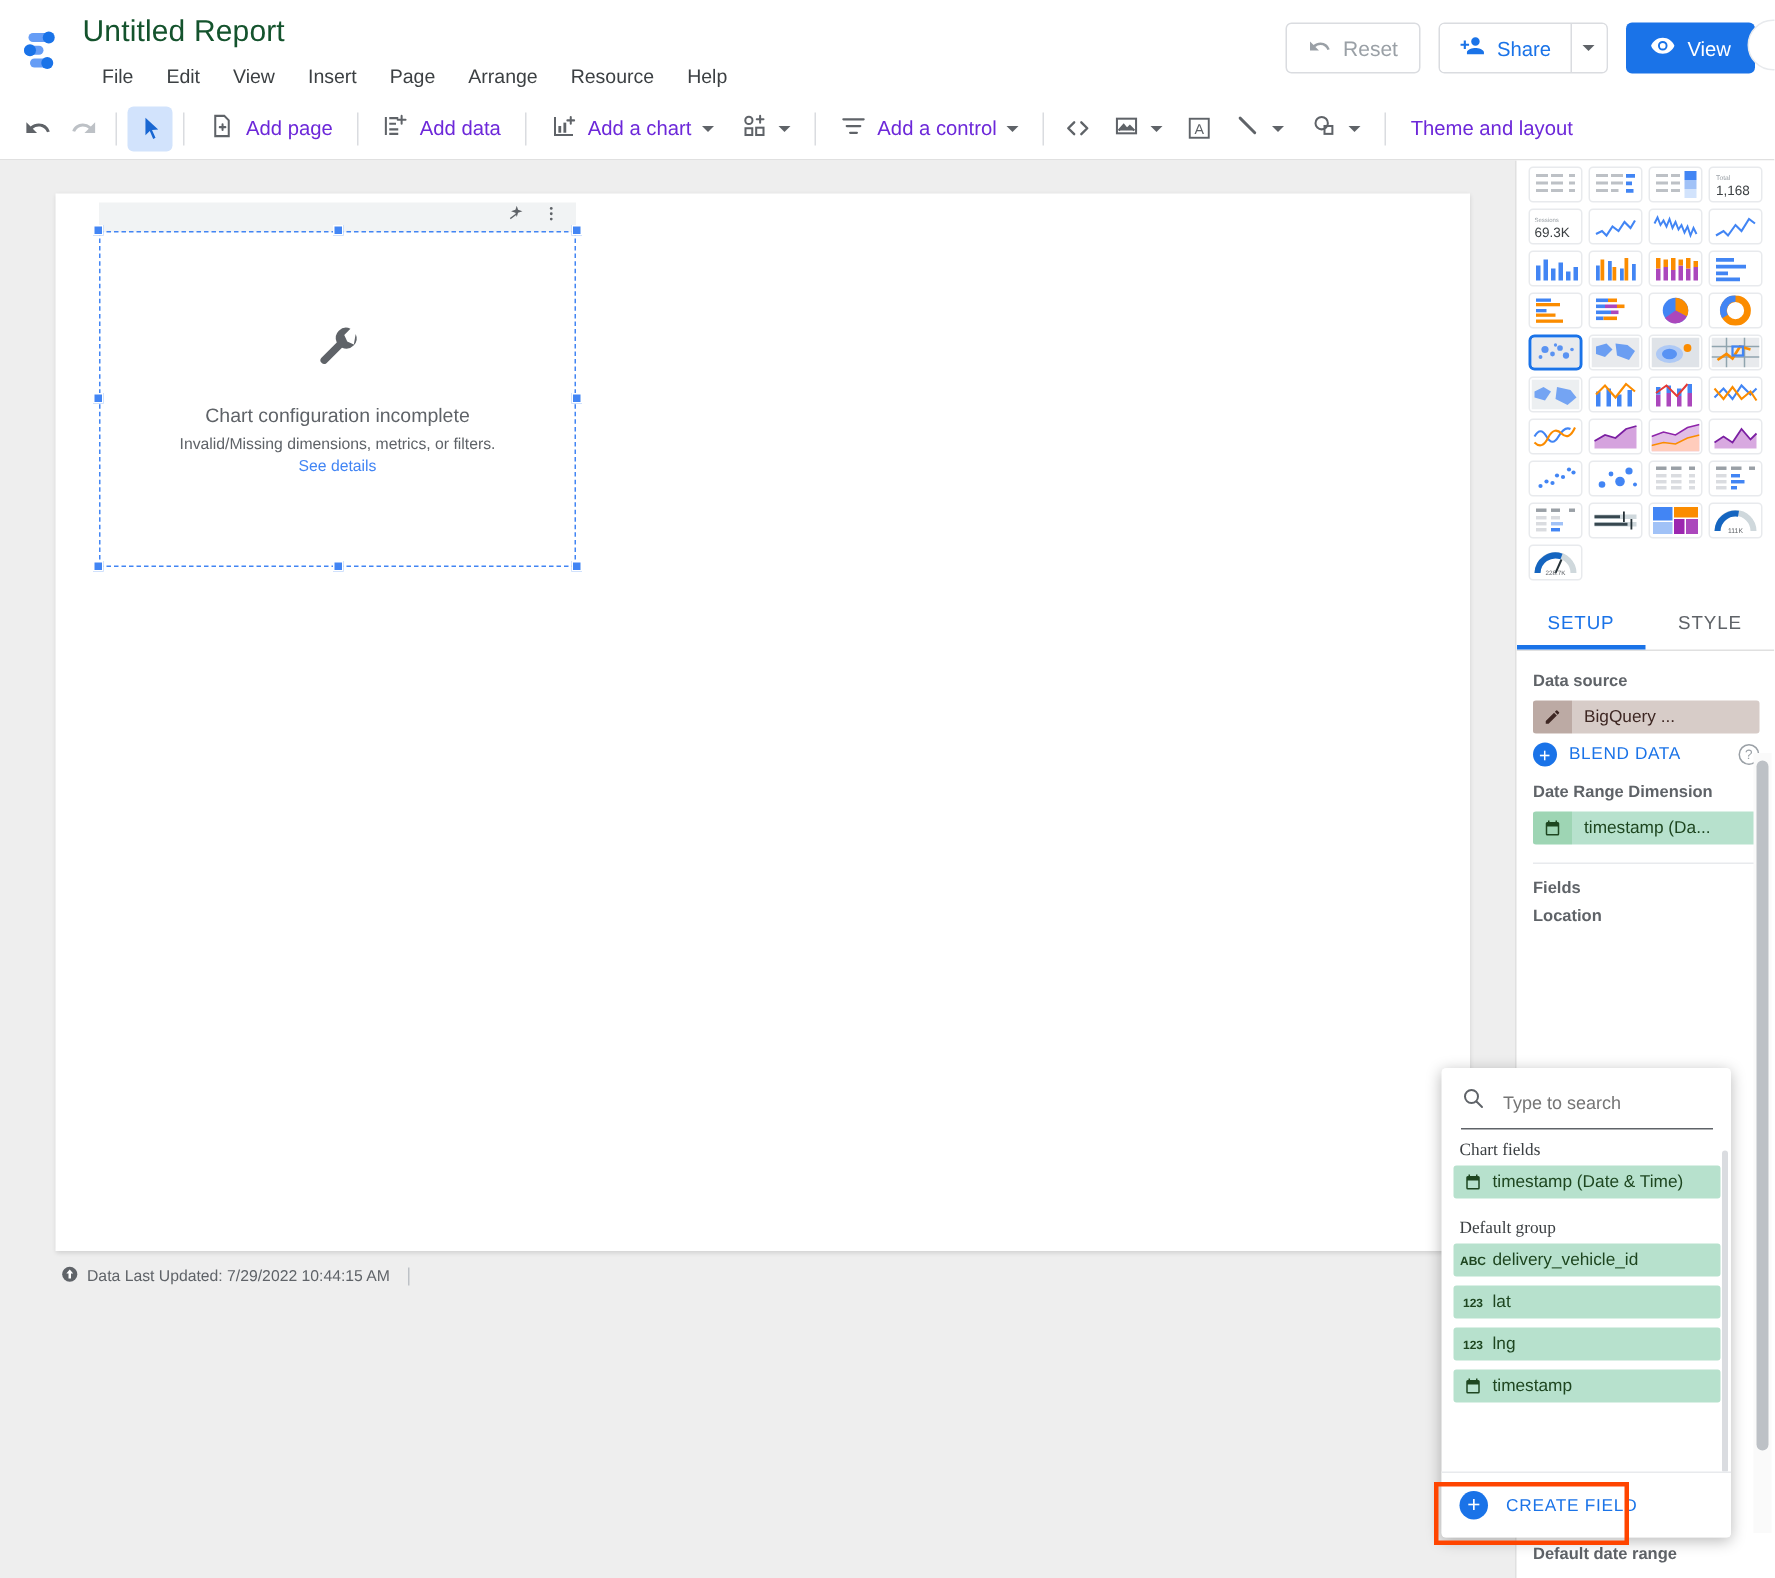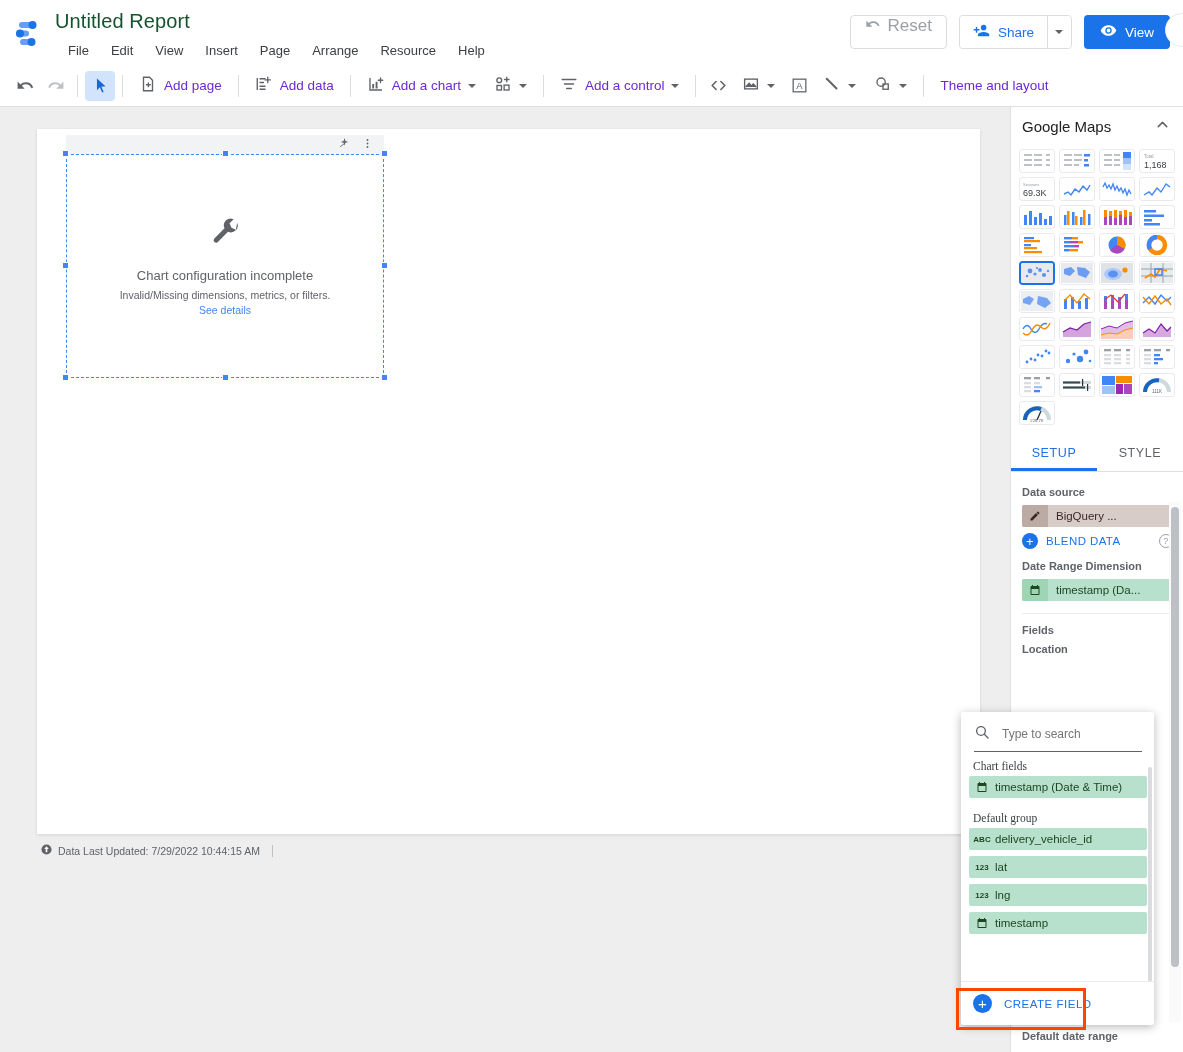--- a/index.html
+++ b/index.html
@@ -25,23 +25,23 @@
     font-weight: 400; white-space: nowrap;
   }
   .menubar { position: absolute; left: 57px; top: 41px; display: flex; gap: 0px; }
   .menu-item {
     font-size: 13px; color: #3c4043; padding: 2px 11px; cursor: pointer;
     border-radius: 3px; white-space: nowrap;
   }
 
   .topbtns { position: absolute; right: 13px; top: 15px; display: flex; align-items: center; gap: 12px; }
   .btn-reset {
-    display: flex; gap: 7px;
+    display: flex; align-items: center; gap: 7px;
     height: 34px; padding: 0 14px; border: 1px solid #dadce0; border-radius: 4px;
-    background: #fff; color: #9aa0a6; font-size: 17px; cursor: default;
+    background: #fff; color: #9aa0a6; font-size: 14px; cursor: default;
   }
   .btn-share-group { display: flex; height: 34px; border: 1px solid #dadce0; border-radius: 4px; overflow: hidden; }
   .btn-share {
     display: flex; align-items: center; gap: 8px; padding: 0 13px;
     color: #1a73e8; font-size: 13.5px; font-weight: 500; cursor: pointer; background:#fff;
   }
   .btn-share-caret {
     display: flex; align-items: center; justify-content: center; width: 24px;
     border-left: 1px solid #dadce0; background: #fff; cursor: pointer;
   }
@@ -457,28 +457,20 @@
           <path d="M12 5l5 6h-3.2v7h-3.6v-7H7z" fill="#ffffff"></path>
         </svg>
       </span>
       <span>Data Last Updated: 7/29/2022 10:44:15 AM</span>
       <span class="footer-divider"></span>
     </div>
   </div>
 
   <div class="right-panel">
 
-    <div class="panel-head">
-      <span class="panel-head-title">Google Maps</span>
-      <span>
-        <svg width="17" height="17" viewBox="0 0 24 24" fill="none" stroke="#5f6368" stroke-width="2" stroke-linecap="round" stroke-linejoin="round">
-          <path d="M6 15l6-6 6 6"></path>
-        </svg>
-      </span>
-    </div>
 
     <div class="gallery">
 
       <div class="gal-cell">
         <svg width="32" height="20" viewBox="0 0 32 20">
             <g fill="#bdc1c6">
               <rect x="3" y="3" width="8" height="2"></rect>
               <rect x="13" y="3" width="8" height="2"></rect>
               <rect x="25" y="3" width="4" height="2"></rect>
               <rect x="3" y="8" width="8" height="2"></rect>

